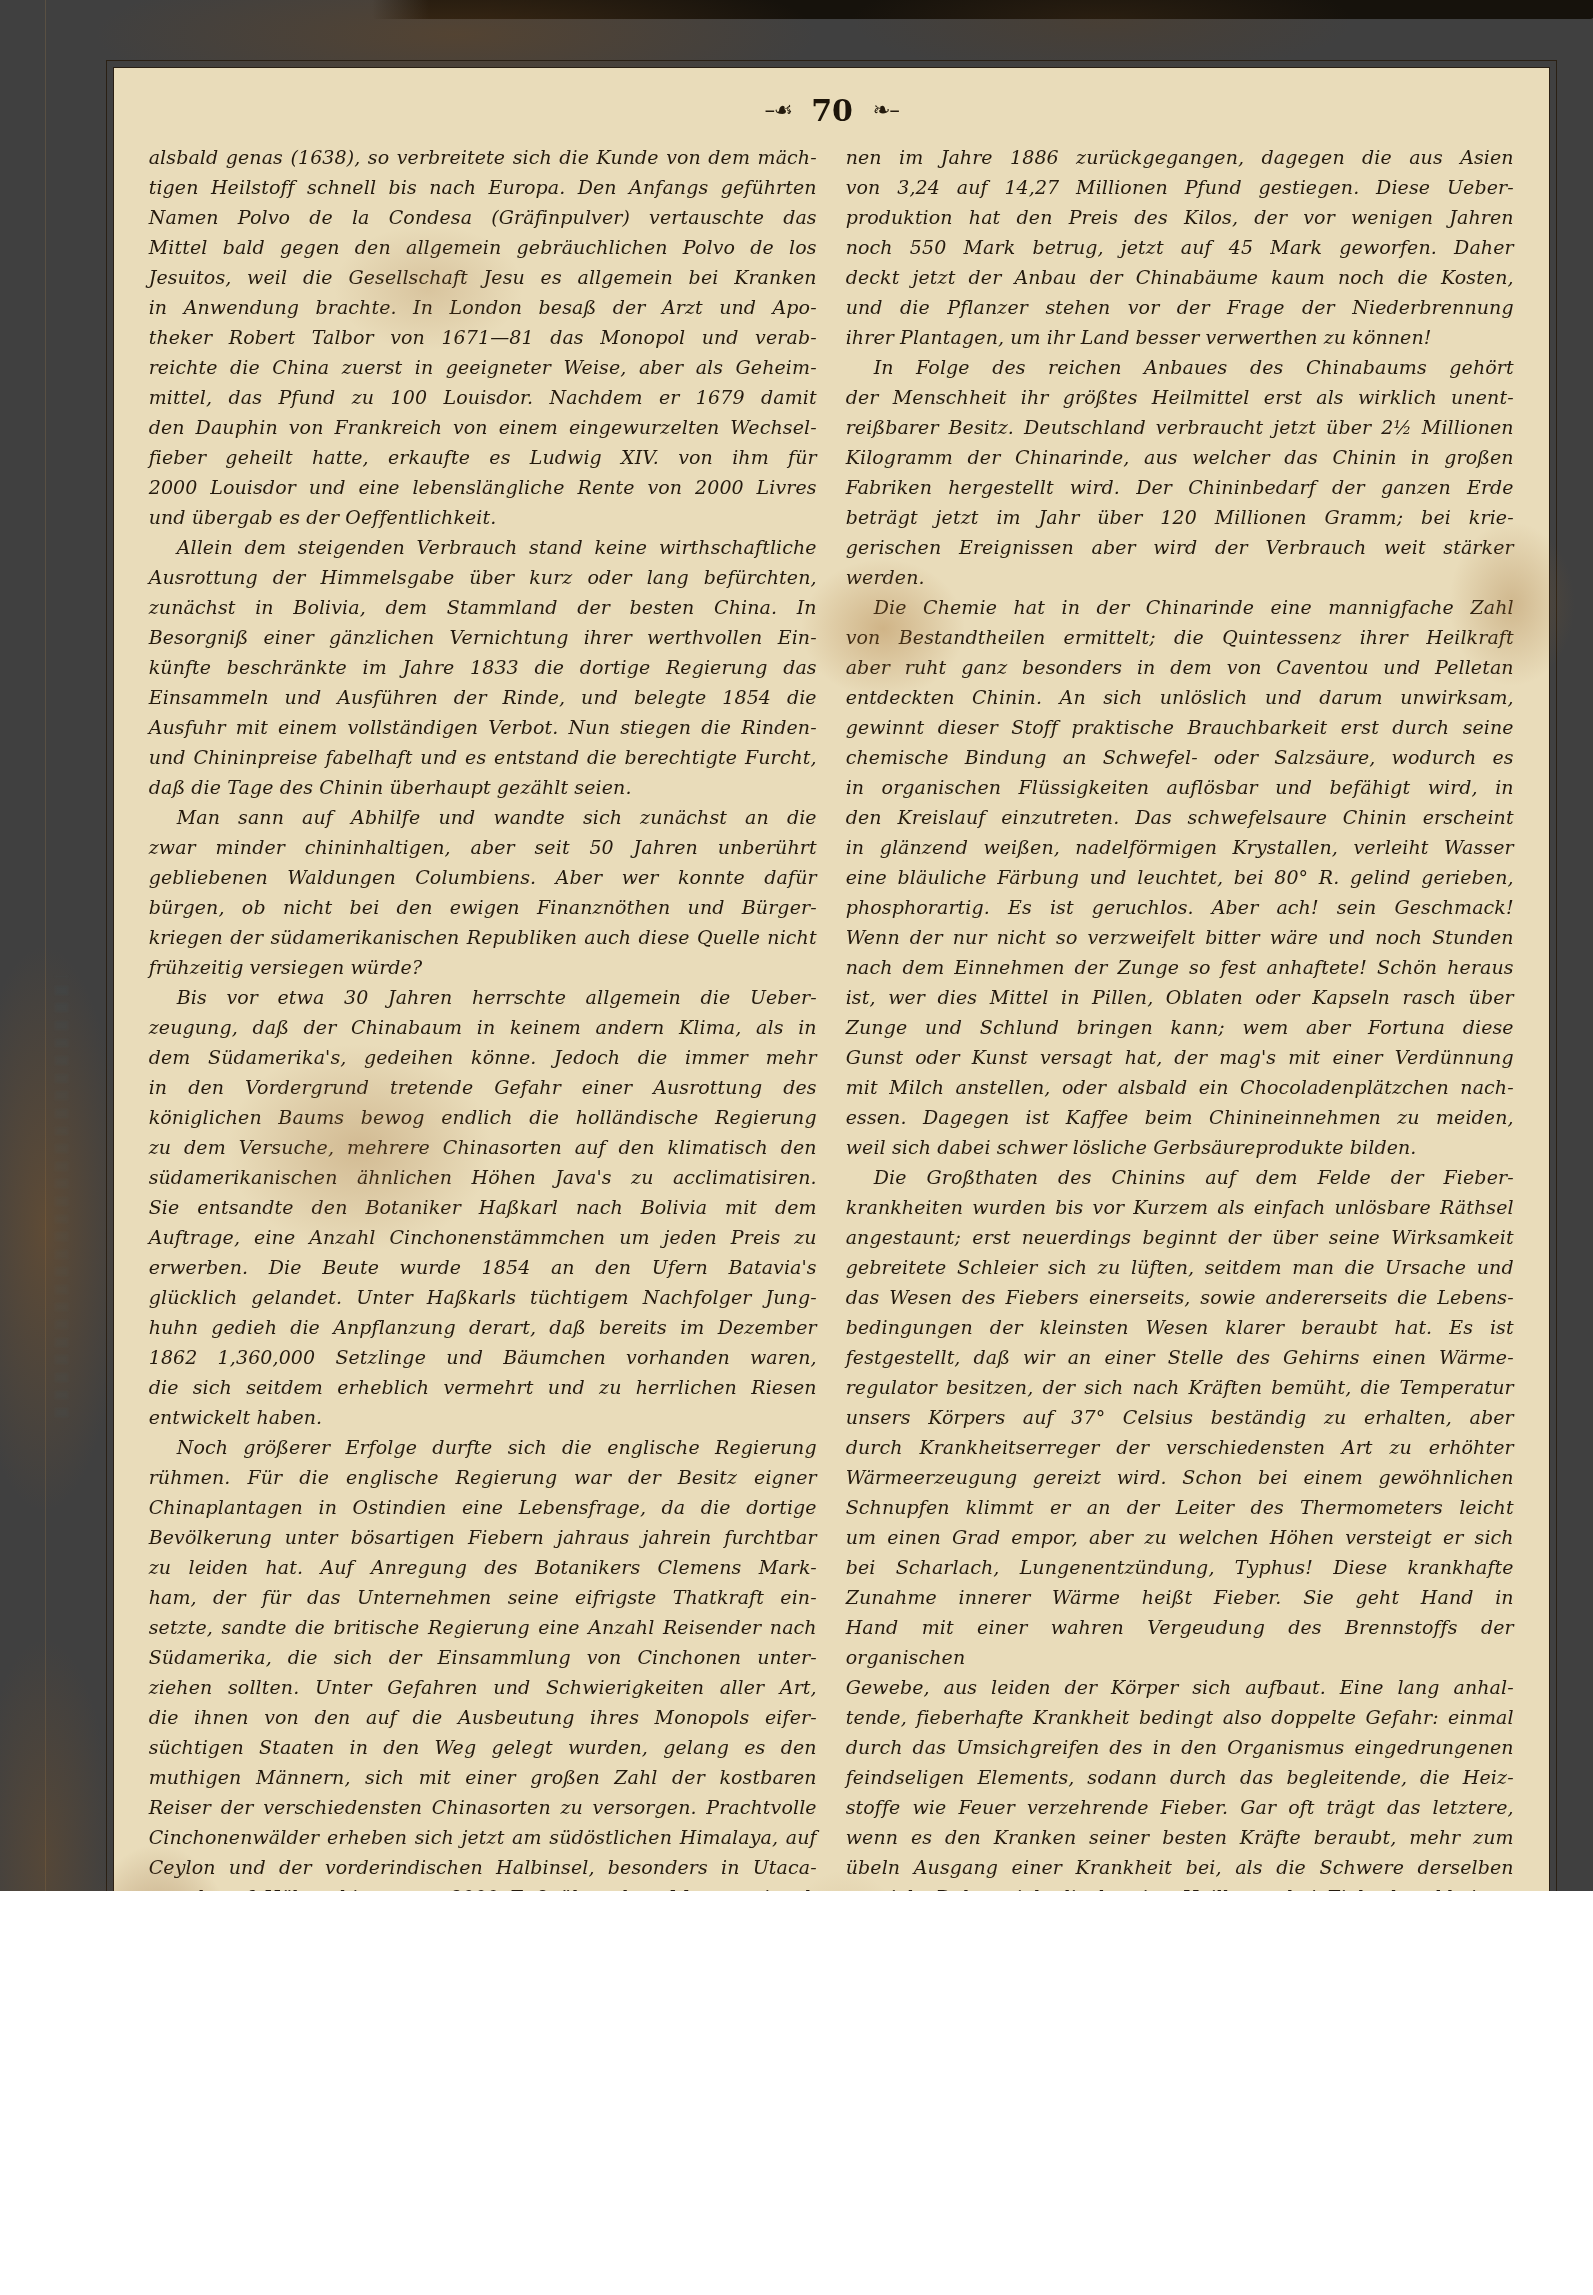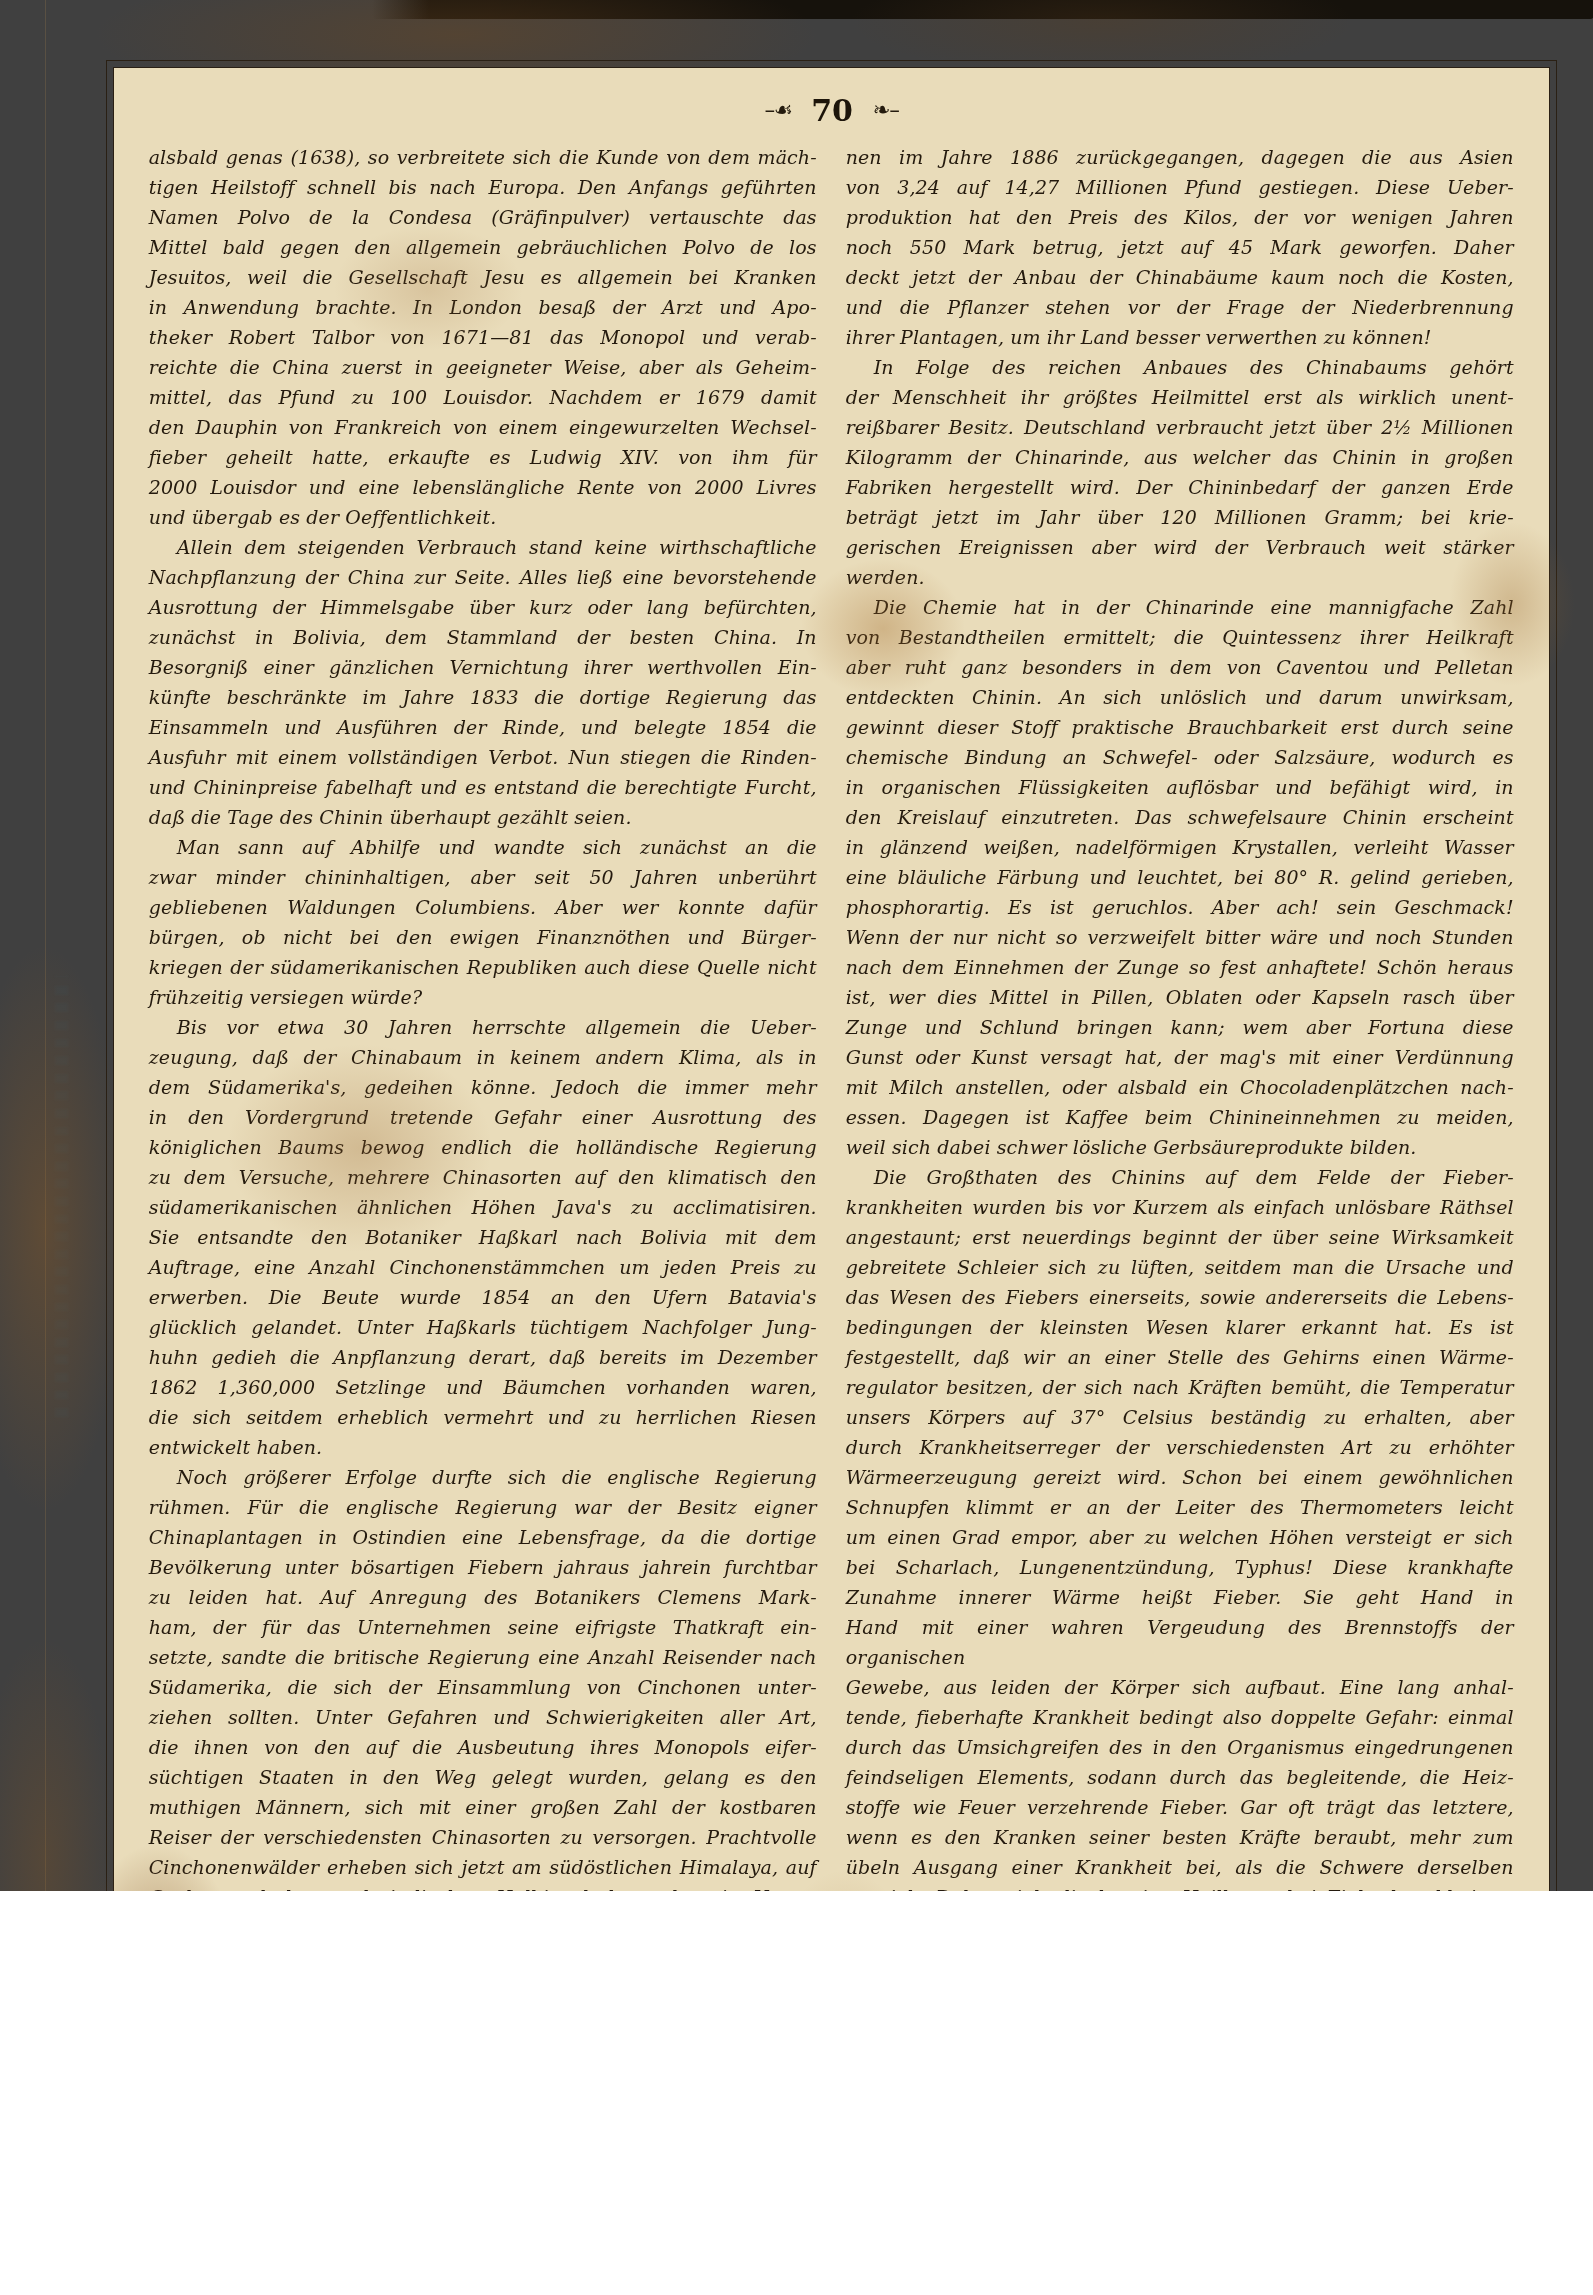--- a/index.html
+++ b/index.html
@@ -115,21 +115,20 @@
             <div class="line">Jesuitos, weil die Gesellschaft Jesu es allgemein bei Kranken</div>
             <div class="line">in Anwendung brachte. In London besaß der Arzt und Apo-</div>
             <div class="line">theker Robert Talbor von 1671—81 das Monopol und verab-</div>
             <div class="line">reichte die China zuerst in geeigneter Weise, aber als Geheim-</div>
             <div class="line">mittel, das Pfund zu 100 Louisdor. Nachdem er 1679 damit</div>
             <div class="line">den Dauphin von Frankreich von einem eingewurzelten Wechsel-</div>
             <div class="line">fieber geheilt hatte, erkaufte es Ludwig XIV. von ihm für</div>
             <div class="line">2000 Louisdor und eine lebenslängliche Rente von 2000 Livres</div>
             <div class="line endline">und übergab es der Oeffentlichkeit.</div>
             <div class="line indent">Allein dem steigenden Verbrauch stand keine wirthschaftliche</div>
-            <div class="line">Nachpflanzung der China zur Seite. Alles ließ eine bevorstehende</div>
             <div class="line">Ausrottung der Himmelsgabe über kurz oder lang befürchten,</div>
             <div class="line">zunächst in Bolivia, dem Stammland der besten China. In</div>
             <div class="line">Besorgniß einer gänzlichen Vernichtung ihrer werthvollen Ein-</div>
             <div class="line">künfte beschränkte im Jahre 1833 die dortige Regierung das</div>
             <div class="line">Einsammeln und Ausführen der Rinde, und belegte 1854 die</div>
             <div class="line">Ausfuhr mit einem vollständigen Verbot. Nun stiegen die Rinden-</div>
             <div class="line">und Chininpreise fabelhaft und es entstand die berechtigte Furcht,</div>
             <div class="line endline">daß die Tage des Chinin überhaupt gezählt seien.</div>
             <div class="line indent">Man sann auf Abhilfe und wandte sich zunächst an die</div>
             <div class="line">zwar minder chininhaltigen, aber seit 50 Jahren unberührt</div>
@@ -207,21 +206,21 @@
             <div class="line">Zunge und Schlund bringen kann; wem aber Fortuna diese</div>
             <div class="line">Gunst oder Kunst versagt hat, der mag's mit einer Verdünnung</div>
             <div class="line">mit Milch anstellen, oder alsbald ein Chocoladenplätzchen nach-</div>
             <div class="line">essen. Dagegen ist Kaffee beim Chinineinnehmen zu meiden,</div>
             <div class="line endline">weil sich dabei schwer lösliche Gerbsäureprodukte bilden.</div>
             <div class="line indent">Die Großthaten des Chinins auf dem Felde der Fieber-</div>
             <div class="line">krankheiten wurden bis vor Kurzem als einfach unlösbare Räthsel</div>
             <div class="line">angestaunt; erst neuerdings beginnt der über seine Wirksamkeit</div>
             <div class="line">gebreitete Schleier sich zu lüften, seitdem man die Ursache und</div>
             <div class="line">das Wesen des Fiebers einerseits, sowie andererseits die Lebens-</div>
-            <div class="line">bedingungen der kleinsten Wesen klarer erkannt hat. Es ist</div>
+            <div class="line">bedingungen der kleinsten Wesen klarer beraubt hat. Es ist</div>
             <div class="line">festgestellt, daß wir an einer Stelle des Gehirns einen Wärme-</div>
             <div class="line">regulator besitzen, der sich nach Kräften bemüht, die Temperatur</div>
             <div class="line">unsers Körpers auf 37° Celsius beständig zu erhalten, aber</div>
             <div class="line">durch Krankheitserreger der verschiedensten Art zu erhöhter</div>
             <div class="line">Wärmeerzeugung gereizt wird. Schon bei einem gewöhnlichen</div>
             <div class="line">Schnupfen klimmt er an der Leiter des Thermometers leicht</div>
             <div class="line">um einen Grad empor, aber zu welchen Höhen versteigt er sich</div>
             <div class="line">bei Scharlach, Lungenentzündung, Typhus! Diese krankhafte</div>
             <div class="line">Zunahme innerer Wärme heißt Fieber. Sie geht Hand in</div>
             <div class="line">Hand mit einer wahren Vergeudung des Brennstoffs der organischen</div>

